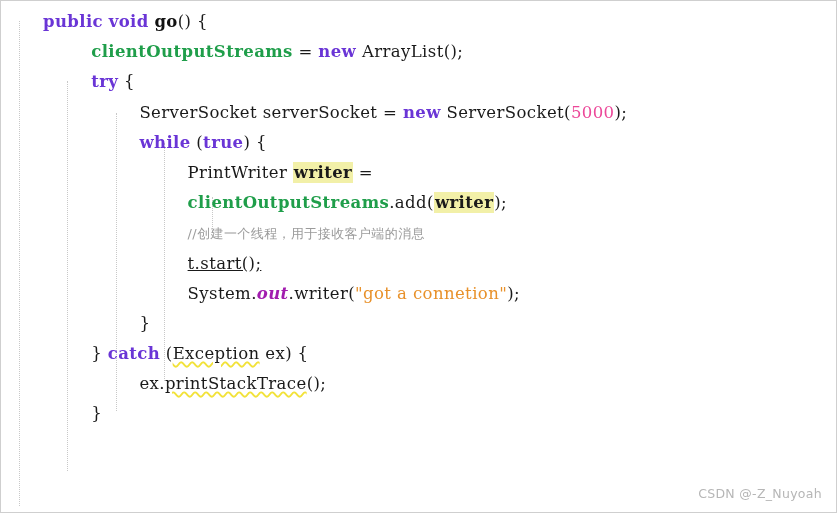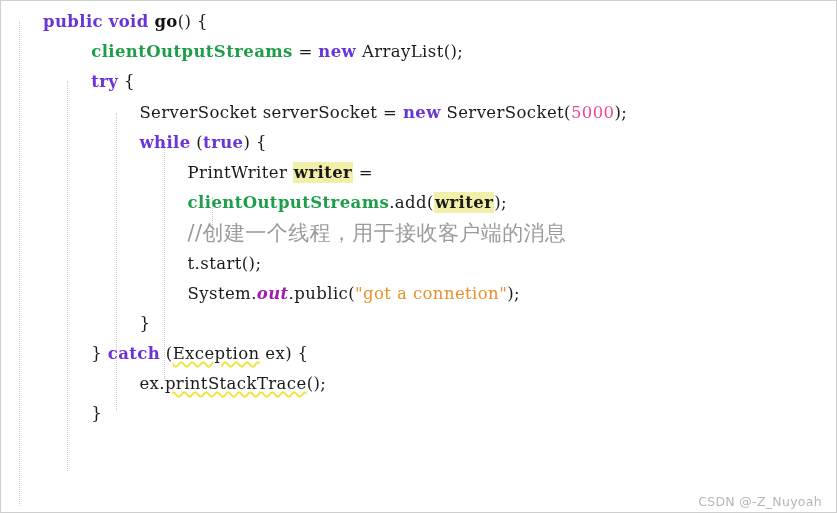--- a/index.html
+++ b/index.html
@@ -51,36 +51,36 @@
     position: relative;
     z-index: 2;
   }
   .kw        { color: #6a35d6; font-weight: bold; }
   .mname     { color: #121212; font-weight: bold; }
   .field     { color: #1f9e4a; font-weight: bold; text-align: center; }
   .field2    { color: #a21caf; font-style: italic; font-weight: bold; }
   .plain     { color: #1a1a1a; }
   .str       { color: #e8912a; }
   .num       { color: #ec4899; }
-  .comment   { color: #9b9b9b; font-family: "DejaVu Sans", sans-serif; font-size: 21px; }
+  .comment   { color: #9b9b9b; font-family: "DejaVu Sans", sans-serif; font-size: 13px; }
   .hl {
     background: #f2f0a8;
     padding: 1px 1px;
     color: #1a1a1a;
     font-weight: bold;
   }
   .warn {
     text-decoration: underline wavy #f2e23a;
     text-decoration-thickness: 1.6px;
     text-underline-offset: 2px;
   }
   #watermark {
     position: absolute;
     right: 14px;
-    bottom: 3px;
+    bottom: 11px;
     font-family: "DejaVu Sans", sans-serif;
     font-size: 12.5px;
     color: #b6b6b6;
     letter-spacing: 0.3px;
     z-index: 5;
   }
 </style>
 </head>
 <body>
 
@@ -96,22 +96,22 @@
 
   <div id="code">
       <div class="line"><span class="code-text" style="padding-left: 0px;"><span class="kw">public</span><span class="plain"> </span><span class="kw">void</span><span class="plain"> </span><span class="mname">go</span><span class="plain">() {</span></span></div>
       <div class="line"><span class="code-text" style="padding-left: 48.2px;"><span class="field">clientOutputStreams</span><span class="plain"> = </span><span class="kw">new</span><span class="plain"> ArrayList();</span></span></div>
       <div class="line"><span class="code-text" style="padding-left: 48.2px; text-align: right;"><span class="kw">try</span><span class="plain"> {</span></span></div>
       <div class="line"><span class="code-text" style="padding-left: 96.4px;"><span class="plain">ServerSocket serverSocket = </span><span class="kw">new</span><span class="plain"> ServerSocket(</span><span class="num">5000</span><span class="plain">);</span></span></div>
       <div class="line"><span class="code-text" style="padding-left: 96.4px;"><span class="kw">while</span><span class="plain"> (</span><span class="kw">true</span><span class="plain">) {</span></span></div>
       <div class="line"><span class="code-text" style="padding-left: 144.6px;"><span class="plain">PrintWriter </span><span class="hl">writer</span><span class="plain"> =</span></span></div>
       <div class="line"><span class="code-text" style="padding-left: 144.6px;"><span class="field">clientOutputStreams</span><span class="plain">.add(</span><span class="hl">writer</span><span class="plain">);</span></span></div>
       <div class="line"><span class="code-text" style="padding-left: 144.6px;"><span class="comment">//创建一个线程，用于接收客户端的消息</span></span></div>
-      <div class="line"><span class="code-text" style="padding-left: 144.6px;"><span class="plain">t.start();</span></span></div>
-      <div class="line"><span class="code-text" style="padding-left: 144.6px;"><span class="plain">System.</span><span class="field2">out</span><span class="plain">.public(</span><span class="str">"got a connetion"</span><span class="plain">);</span></span></div>
+      <div class="line"><span class="code-text" style="padding-left: 144.6px; text-decoration: underline;"><span class="plain">t.start();</span></span></div>
+      <div class="line"><span class="code-text" style="padding-left: 144.6px;"><span class="plain">System.</span><span class="field2">out</span><span class="plain">.writer(</span><span class="str">"got a connetion"</span><span class="plain">);</span></span></div>
       <div class="line"><span class="code-text" style="padding-left: 96.4px;"><span class="plain">}</span></span></div>
       <div class="line"><span class="code-text" style="padding-left: 48.2px;"><span class="plain">} </span><span class="kw">catch</span><span class="plain"> (</span><span class="warn">Exception</span><span class="plain"> ex) {</span></span></div>
       <div class="line"><span class="code-text" style="padding-left: 96.4px;"><span class="plain">ex.</span><span class="warn">printStackTrace</span><span class="plain">();</span></span></div>
       <div class="line"><span class="code-text" style="padding-left: 48.2px;"><span class="plain">}</span></span></div>
     </div>
 
   <div id="watermark">CSDN @-Z_Nuyoah</div>
 
 </div>
 

